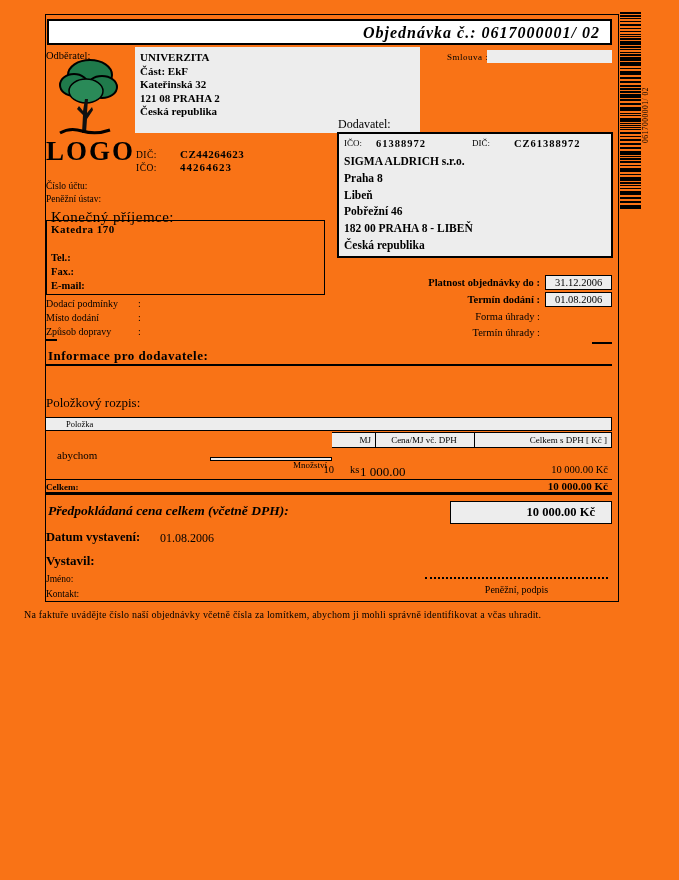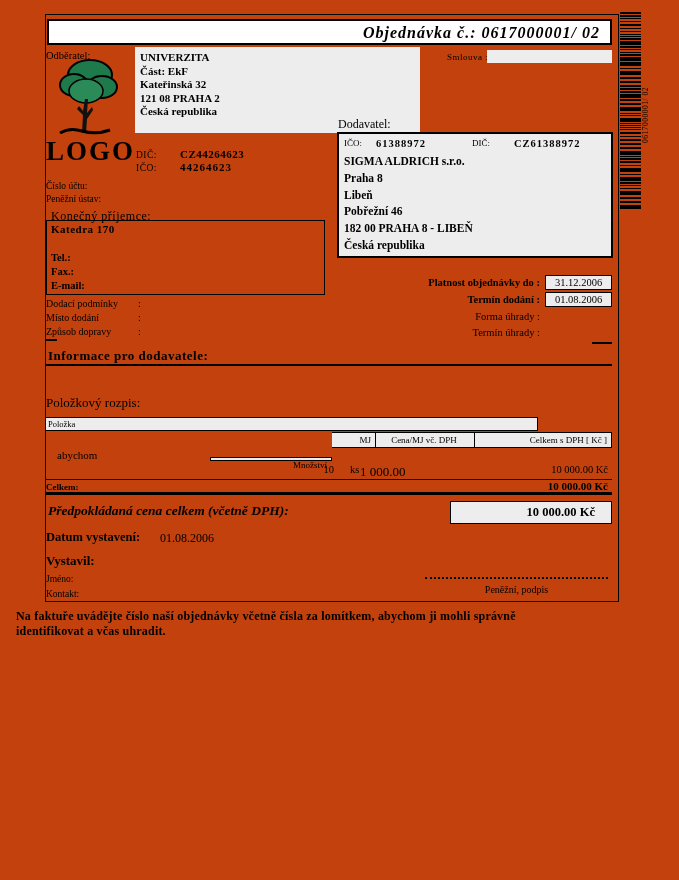--- a/index.html
+++ b/index.html
@@ -1,19 +1,19 @@
 <!DOCTYPE html>
 <html><head>
 <meta charset="utf-8">
 <style>
   * { margin:0; padding:0; box-sizing:border-box; }
   html,body { background:#fff; }
   body { width:679px; height:880px; position:relative; font-family:"Liberation Serif", serif; color:#000; }
   .abs { position:absolute; }
-  .page { position:absolute; left:0; top:0; width:679px; height:880px; background:#c2410c; overflow:hidden; }
+  .page { position:absolute; left:0; top:0; width:679px; height:880px; background:#f97316; overflow:hidden; }
 
   .outer-frame { left:45px; top:14px; width:574px; height:588px; border:1px solid #000; }
 
   .title-box { left:47px; top:19px; width:565px; height:26px; border:2px solid #000; background:#fff;
                font:bold italic 16px "Liberation Serif", serif; text-align:right; padding:3px 10px 0 0; letter-spacing:1px; }
 
   .lbl { font-size:10.5px; }
   .small-lbl { font-size:9.5px; }
 
   .cust-gray { left:135px; top:47px; width:285px; height:86px; background:#ededed; }
@@ -31,42 +31,42 @@
   .sup-box { left:337px; top:132px; width:276px; height:126px; border:2px solid #000; background:#ededed; }
   .sup-ids { position:absolute; left:0; top:4px; width:100%; height:14px; }
   .sup-ids .l1 { position:absolute; left:5px; font-size:9px; }
   .sup-ids .v1 { position:absolute; left:37px; font-weight:bold; font-size:10.5px; letter-spacing:1px; }
   .sup-ids .l2 { position:absolute; left:133px; font-size:9px; }
   .sup-ids .v2 { position:absolute; left:175px; font-weight:bold; font-size:10.5px; letter-spacing:1px; }
   .sup-addr { position:absolute; left:5px; top:19px; font-weight:bold; font-size:11.5px; line-height:16.8px; }
 
   .cislo-uctu { left:46px; top:181px; }
   .penezni { left:46px; top:194px; }
-  .kp-lbl { left:51px; top:209px; font-size:12px; letter-spacing:0.5px; }
+  .kp-lbl { left:51px; top:209px; font-size:15px; letter-spacing:0.5px; }
   .kp-box { left:46px; top:220px; width:279px; height:75px; border:1px solid #000; }
   .kp-name { position:absolute; left:4px; top:2px; font-weight:bold; font-size:11px; letter-spacing:0.5px; }
   .kp-tel { position:absolute; left:4px; top:31px; font-weight:bold; font-size:10.5px; }
   .kp-fax { position:absolute; left:4px; top:45px; font-weight:bold; font-size:10.5px; }
   .kp-mail { position:absolute; left:4px; top:59px; font-weight:bold; font-size:10.5px; }
 
   .term-row { left:46px; width:110px; font-size:10px; }
   .term-colon { left:138px; font-size:10px; }
   .dash-l { left:46px; top:339px; width:11px; height:2px; background:#000; }
 
   .rt-lbl { left:340px; width:200px; text-align:right; font-weight:bold; font-size:10.5px; }
   .rt-box { left:545px; width:67px; height:15px; border:1px solid #000; background:#ededed; text-align:center; font-size:10.5px; padding-top:1px; }
   .rt-plain { left:545px; width:67px; font-size:10.5px; }
   .dash-r { left:592px; top:342px; width:20px; height:2px; background:#000; }
 
   .info-hdr { left:48px; top:348px; font-weight:bold; font-size:13px; letter-spacing:0.5px; }
   .info-line { left:46px; top:364px; width:566px; height:2px; background:#000; }
 
   .rozpis-hdr { left:46px; top:395px; font-size:13px; }
 
-  .tbl-r1 { left:45px; top:417px; width:493px; height:14px; border:1px solid #000; background:#ededed; font-size:8.5px; padding:1px 0 0 2px; }
+  .tbl-r1 { left:45px; top:417px; width:567px; height:14px; border:1px solid #000; background:#ededed; font-size:8.5px; padding:1px 0 0 20px; }
   .tbl-r2 { left:210px; top:432px; width:402px; height:16px; display:flex; }
   .tbl-r2 .cell { border:1px solid #000; border-left-width:0; background:#ededed; font-size:9px; padding:2px 4px 0 2px; text-align:right; }
   .tbl-r2 .cell:first-child { border-left-width:1px;margin-top:25px; }
   .c-qty { width:122px; } .c-mj { width:44px; } .c-price { width:99px; text-align:center !important; } .c-total { width:137px; }
 
   .item-name { left:57px; top:449px; font-size:11px; }
   .v-qty { left:222px; top:464px; width:112px; text-align:right; font-size:10.5px; }
   .v-mj { left:350px; top:464px; font-size:10.5px; }
   .v-price { left:360px; top:464px; width:108px; text-align:left; font-size:13px; }
   .v-total { left:460px; top:464px; width:148px; text-align:right; font-size:10.5px; }
@@ -81,21 +81,21 @@
               text-align:right; font-weight:bold; font-size:12.5px; padding:3px 16px 0 0; }
 
   .datum-lbl { left:46px; top:530px; font-weight:bold; font-size:12.5px; }
   .datum-val { left:160px; top:531px; font-size:12px; }
   .vystavil-lbl { left:46px; top:553px; font-weight:bold; font-size:13px; }
   .jmeno-lbl { left:46px; top:574px; }
   .kontakt-lbl { left:46px; top:589px; }
   .dotted-sig { left:425px; top:568px; width:183px; height:11px; border-bottom:2px dotted #000; }
   .razitko { left:425px; top:584px; width:183px; text-align:center; font-size:10px; }
 
-  .footer-note { left:16px; top:609px; width:560px; font-weight:bold; font-size:12px; letter-spacing:0.2px; }
+  .footer-note { left:24px; top:609px; width:560px; font-weight:normal; font-size:10px; letter-spacing:0.2px; }
 
   .barcode-wrap { left:620px; top:12px; width:21px; height:202px; overflow:hidden; }
   .barcode-wrap div { width:100%; }
   .barcode-text { left:641px; top:40px; width:12px; height:150px; font-size:7.5px; letter-spacing:0.5px;
                   writing-mode:vertical-rl; transform:rotate(180deg); text-align:center; white-space:nowrap; }
 </style>
 </head>
 <body>
 
 <div class="page">

